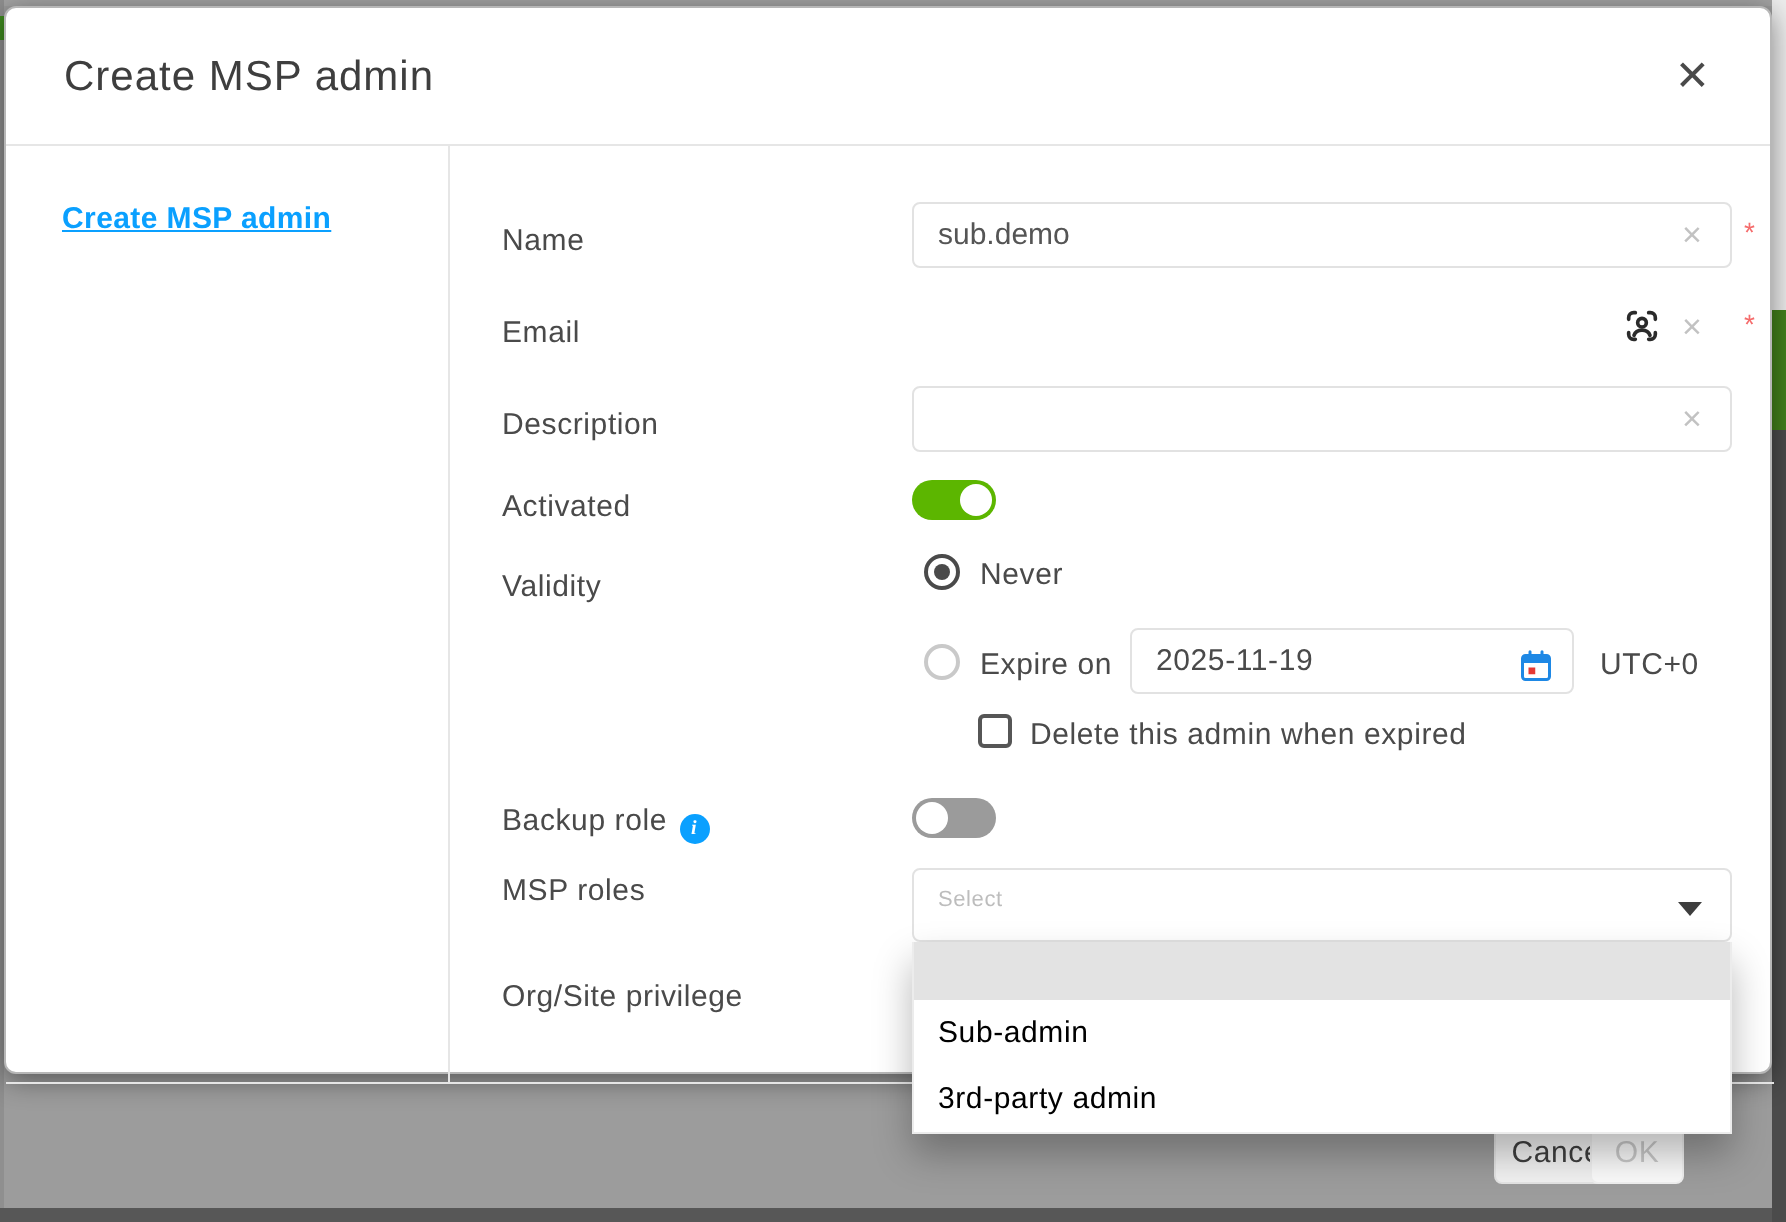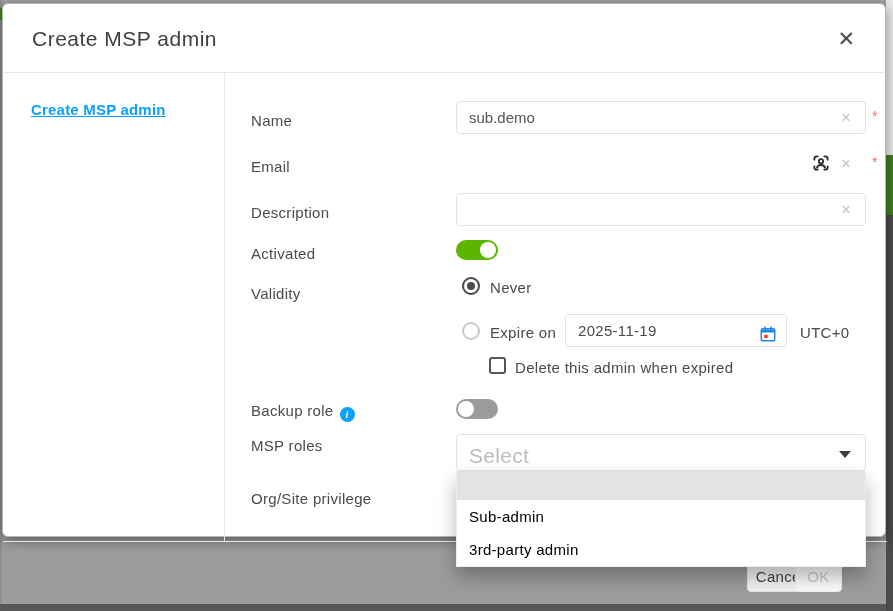--- a/index.html
+++ b/index.html
@@ -72,21 +72,21 @@
     display:inline-block; width:15px; height:15px; border-radius:50%;
     background:#0aa0ff; color:#fff; font-size:10px; font-weight:bold;
     text-align:center; line-height:15px; margin-left:6px; vertical-align:-2px; cursor:pointer;
     font-family:"Liberation Serif","DejaVu Serif",serif; font-style:italic;
   }
 
   .select-box {
     position:absolute; left:453px; top:430px; width:410px; height:37px;
     border:1px solid #e2e2e2; border-radius:4px; background:#fff; cursor:pointer;
   }
-  .select-ph { position:absolute; left:12px; top:9px; font-size:21px; color:#bdbdbd; letter-spacing:.3px; }
+  .select-ph { position:absolute; left:12px; top:9px; font-size:11px; color:#bdbdbd; letter-spacing:.3px; }
   .select-arrow {
     position:absolute; right:14px; top:16px; width:0; height:0;
     border-left:6px solid transparent; border-right:6px solid transparent; border-top:7px solid #3e3e3e;
   }
 
   .dropdown {
     position:absolute; left:453px; top:467px; width:410px; background:#fff;
     border:1px solid #ececec; border-top:none; z-index:5;
     box-shadow:0 10px 18px rgba(0,0,0,.28);
   }

